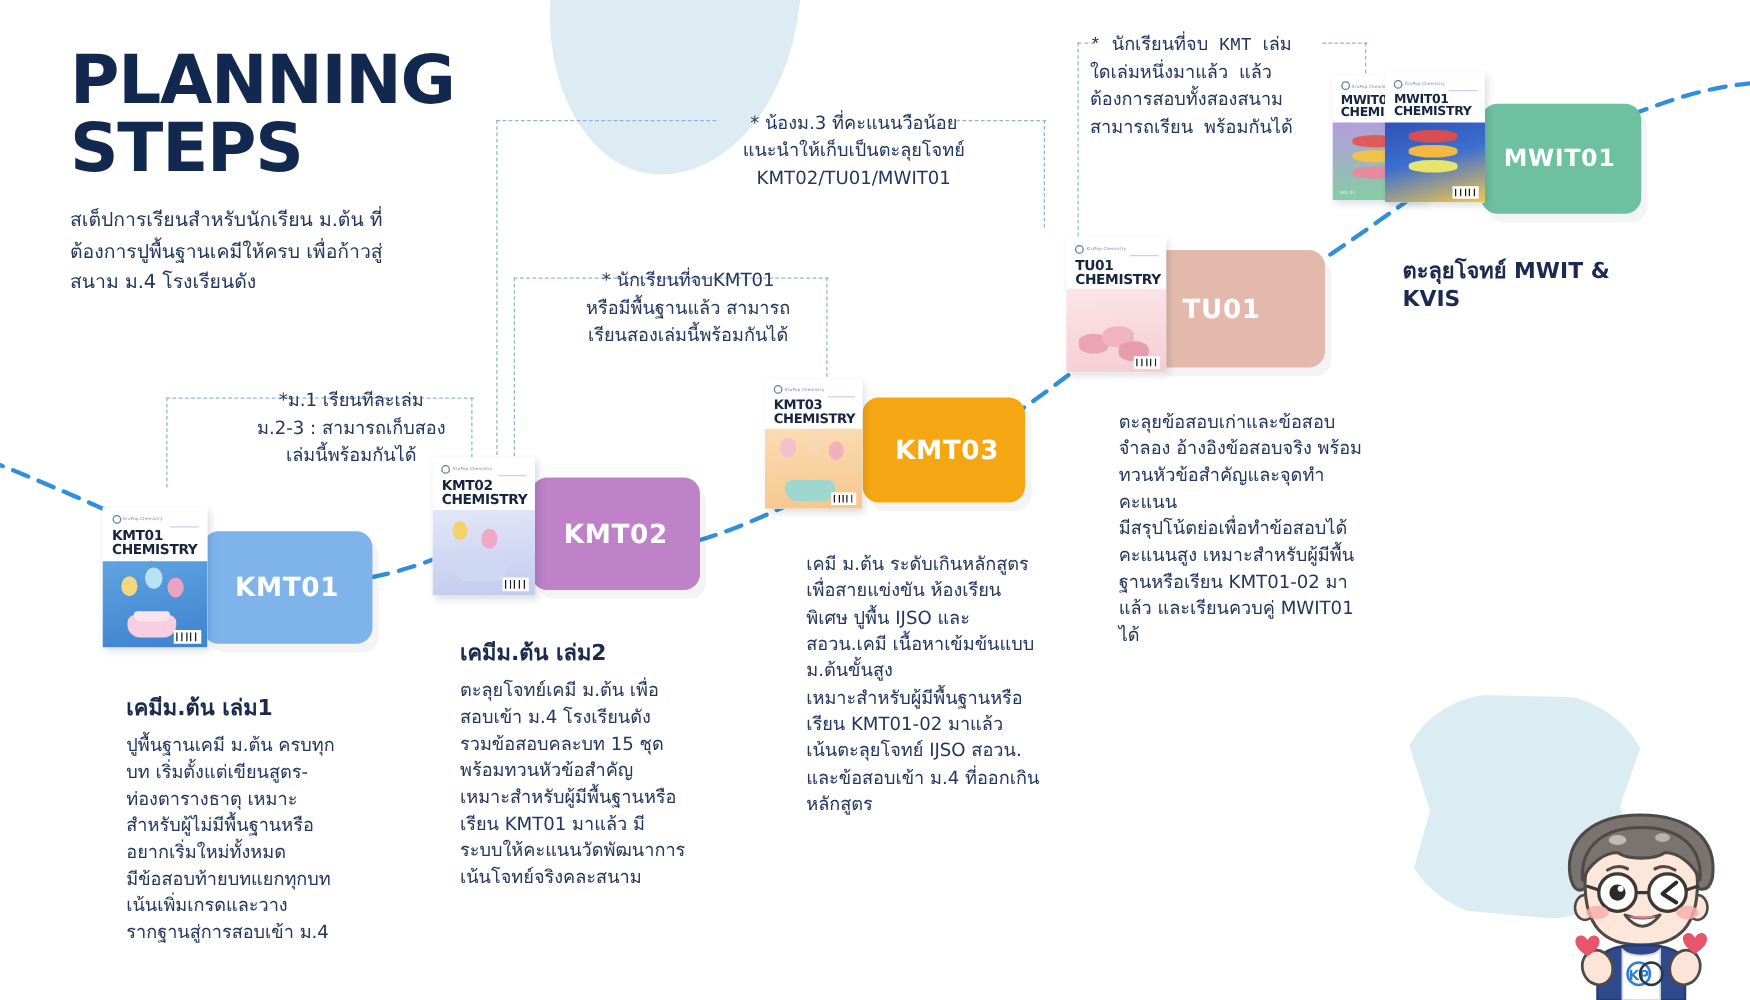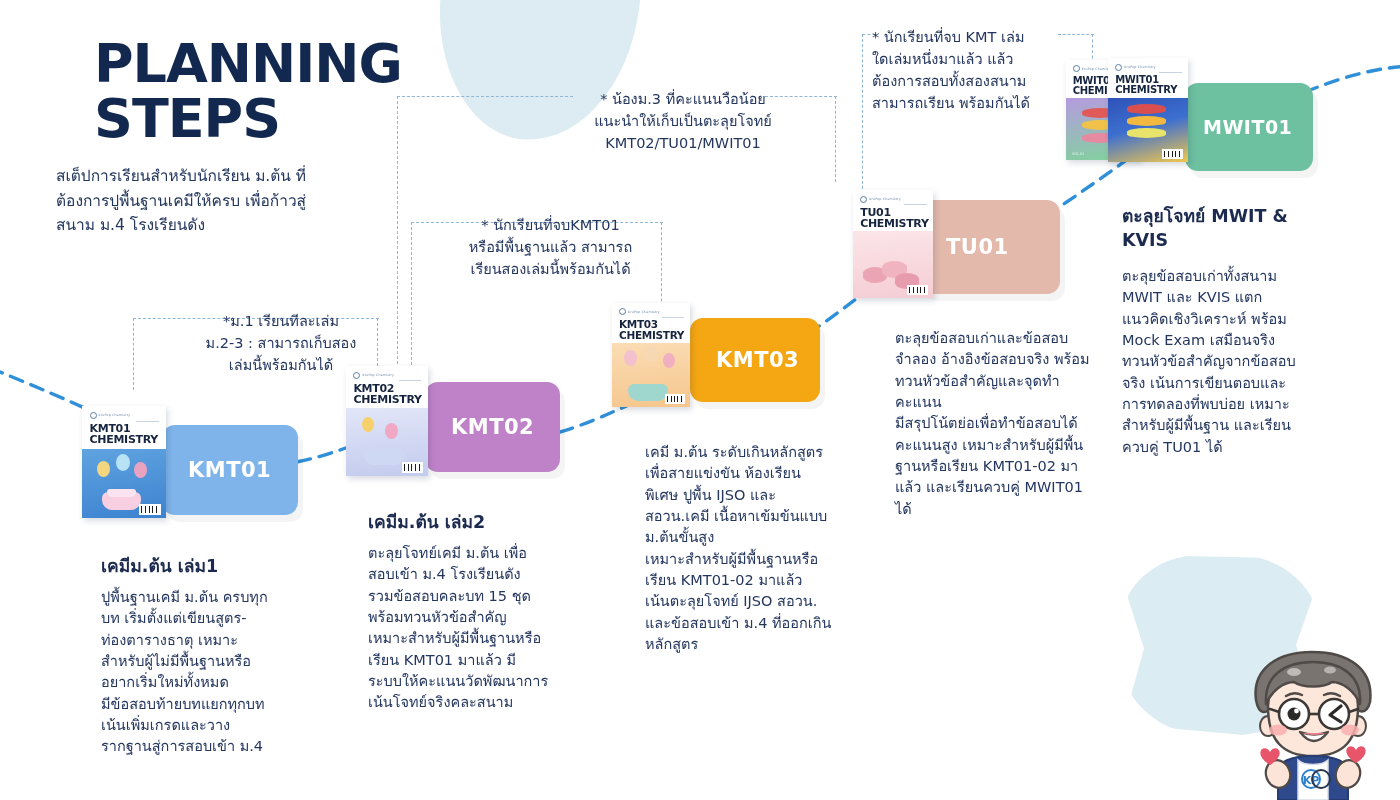--- a/index.html
+++ b/index.html
@@ -33,21 +33,21 @@
 
   
   .note{
     position:absolute; z-index:4;
     font-size:14.5px; line-height:1.52; color:#24365e;
     white-space:pre-line;
   }
   .note-1{ left:186px; top:310px; width:190px; text-align:center; }
   .note-2{ left:443px; top:214px; width:215px; text-align:center; }
   .note-3{ left:578px; top:88px; width:210px; text-align:center; }
-  .note-4{ left:872px; top:26px; width:190px; text-align:left; }
+  .note-4{ left:872px; top:26px; width:190px; text-align:left;font-family:Liberation Mono, monospace; }
 
   .bracket{ position:absolute; z-index:3; pointer-events:none; }
   .bracket .seg{ position:absolute; }
   .bracket .h{ border-top:1.4px dashed #8fb6d6; height:0; }
   .bracket .v{ border-left:1.4px dashed #8fb6d6; width:0; }
 
   
   .group{ position:absolute; z-index:5; }
 
   .card{
@@ -113,21 +113,21 @@
   }
   .block p{
     font-size:14.5px; line-height:1.47; color:#24365e; white-space:pre-line;
   }
   .block.justify p{ text-align:justify; }
 
   
   .headline{ position:absolute; left:56px; top:36px; z-index:5; }
   .headline h1{
     font-size:54px; font-weight:bold; letter-spacing:-1px;
-    line-height:1.02; color:#12284f;margin-left:38px;
+    line-height:1.02; color:#12284f;
   }
   .headline p{
     margin-top:18px; font-size:15.5px; line-height:1.58; color:#23365c;
     white-space:pre-line; width:300px;
   }
 
   
   .mascot{ position:absolute; left:1238px; top:648px; width:150px; height:152px; z-index:8; }
 </style>
 </head>
@@ -422,29 +422,20 @@
             <i></i>
             <i></i>
             <i></i>
             <i></i>
           </div>
       </div>
     </div>
   </div>
   <div class="block" style="left:1122px;top:202px;width:212px;">
     <h3>ตะลุยโจทย์ MWIT &amp; KVIS</h3>
-    <p style="margin-top:16px;">ตะลุยข้อสอบเก่าทั้งสนาม
-MWIT และ KVIS แตก
-แนวคิดเชิงวิเคราะห์ พร้อม
-Mock Exam เสมือนจริง
- ทวนหัวข้อสำคัญจากข้อสอบ
-จริง เน้นการเขียนตอบและ
-การทดลองที่พบบ่อย เหมาะ
-สำหรับผู้มีพื้นฐาน และเรียน
-ควบคู่ TU01 ได้</p>
   </div>
 
   <div class="mascot">
     <svg viewBox="0 0 150 152" width="150" height="152">
 
       <path d="M18 52 C14 22 38 4 74 4 C112 4 136 22 132 54 C128 70 118 62 110 56 C98 46 84 44 74 44 C60 44 44 48 36 58 C28 66 21 68 18 52 Z" fill="#7a7470" stroke="#4f4a47" stroke-width="2.5" stroke-linejoin="round"></path>
 
       <ellipse cx="30" cy="78" rx="8" ry="10" fill="#fde4d8" stroke="#4f4a47" stroke-width="2"></ellipse>
       <ellipse cx="120" cy="78" rx="8" ry="10" fill="#fde4d8" stroke="#4f4a47" stroke-width="2"></ellipse>
 

